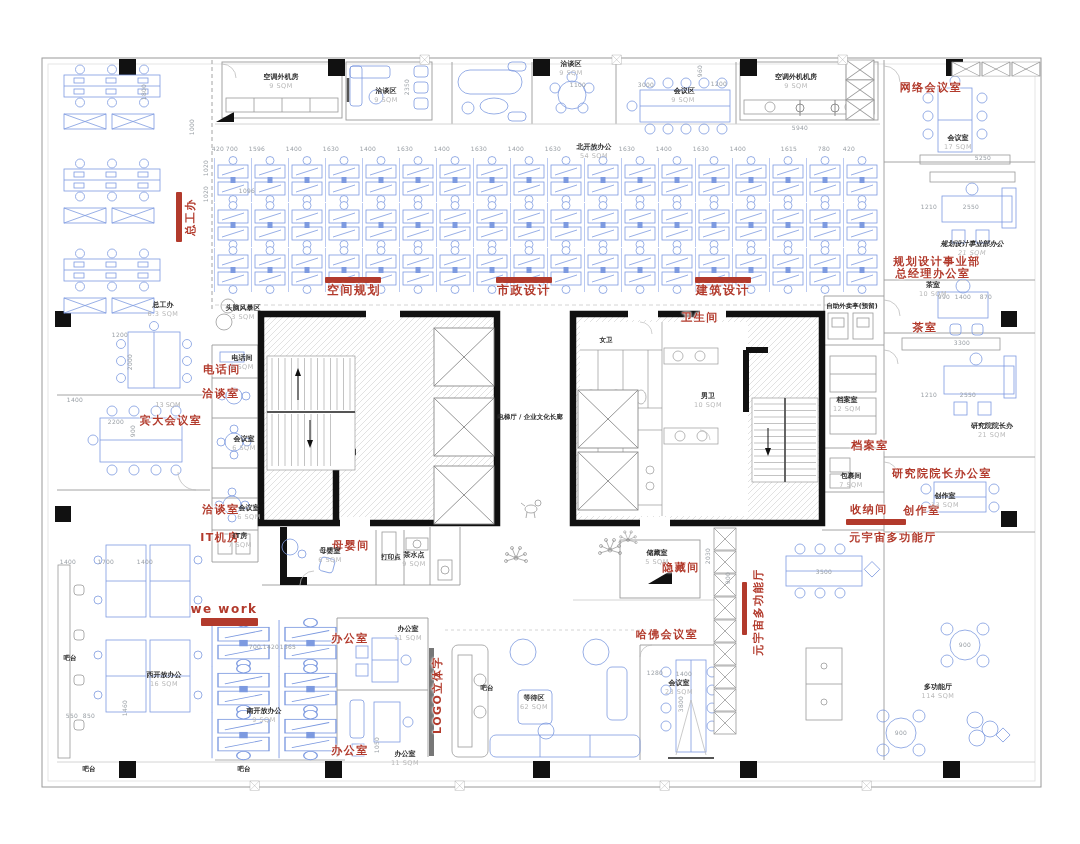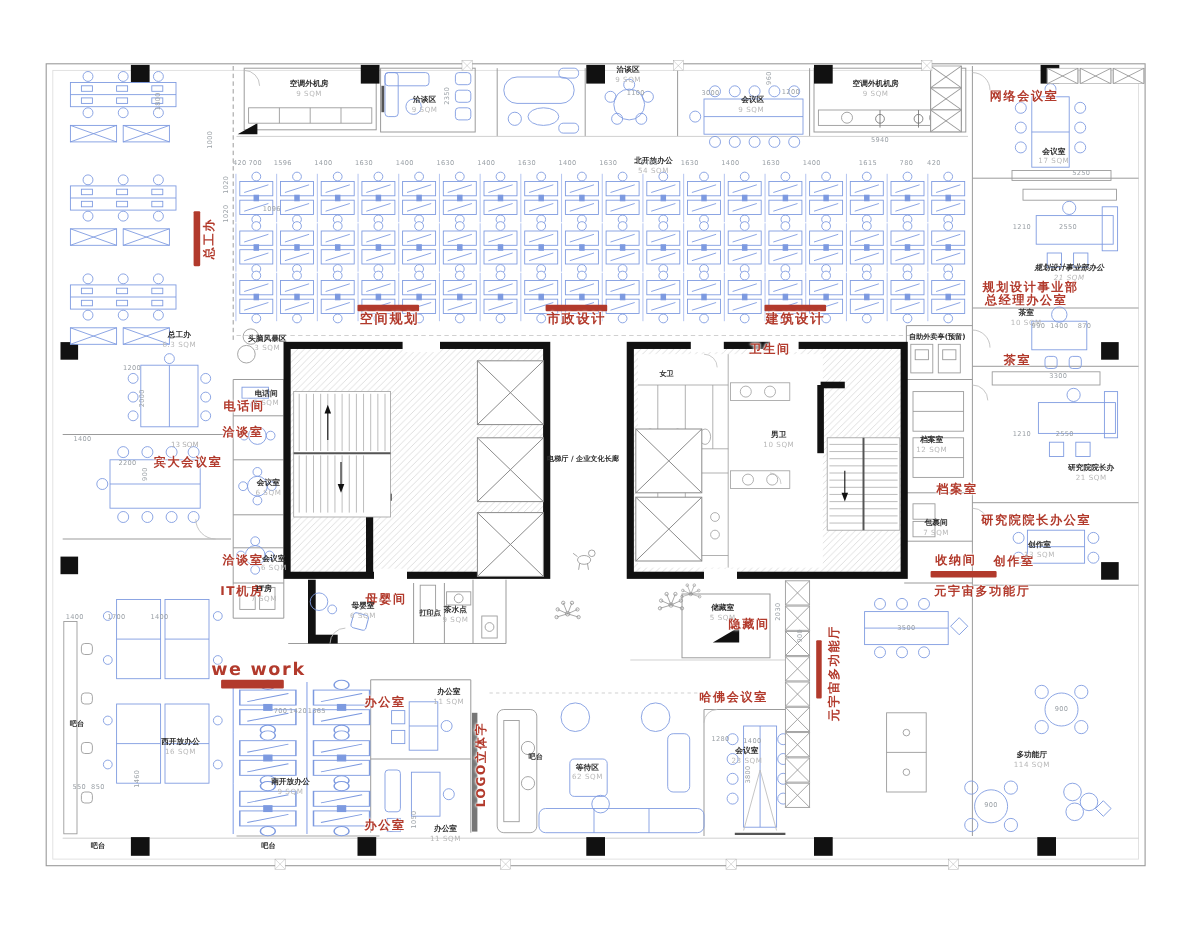--- a/index.html
+++ b/index.html
@@ -651,21 +651,21 @@
       <div class="lbl red" style="left: 870px; top: 445px;">档案室</div>
       <div class="lbl red" style="left: 942px; top: 473px;">研究院院长办公室</div>
       <div class="lbl red" style="left: 869px; top: 509px;">收纳间</div>
       <div class="lbl red" style="left: 922px; top: 510px;">创作室</div>
       <div class="lbl red" style="left: 893px; top: 537px;">元宇宙多功能厅</div>
       <div class="lbl red" style="left: 222px; top: 369px;">电话间</div>
       <div class="lbl red" style="left: 221px; top: 393px;">洽谈室</div>
       <div class="lbl red" style="left: 171px; top: 420px;">宾大会议室</div>
       <div class="lbl red" style="left: 221px; top: 509px;">洽谈室</div>
       <div class="lbl red" style="left: 220px; top: 537px;">IT机房</div>
-      <div class="lbl red" style="left: 235px; top: 609px; font-size: 16px;">we work</div>
+      <div class="lbl red" style="left: 224px; top: 609px; font-size: 12px;">we work</div>
       <div class="lbl red" style="left: 350px; top: 638px;">办公室</div>
       <div class="lbl red" style="left: 350px; top: 750px;">办公室</div>
       <div class="lbl red" style="left: 667px; top: 634px;">哈佛会议室</div>
       <div class="lbl red" style="left: 681px; top: 567px;">隐藏间</div>
       <div class="lbl red" style="left: 351px; top: 534px; margin-top: 11px;">母婴间</div>
       <div class="lbl red v" style="left: 190px; top: 217px;">总工办</div>
       <div class="lbl red v" style="left: 758px; top: 612px;">元宇宙多功能厅</div>
       <div class="lbl red v" style="left: 437px; top: 695px;">LOGO立体字</div>
       <div class="lbl room" style="left: 281px; top: 81px;"><span>空调外机房</span><span class="area">9 SQM</span></div>
       <div class="lbl room" style="left: 386px; top: 95px;"><span>洽谈区</span><span class="area">9 SQM</span></div>

